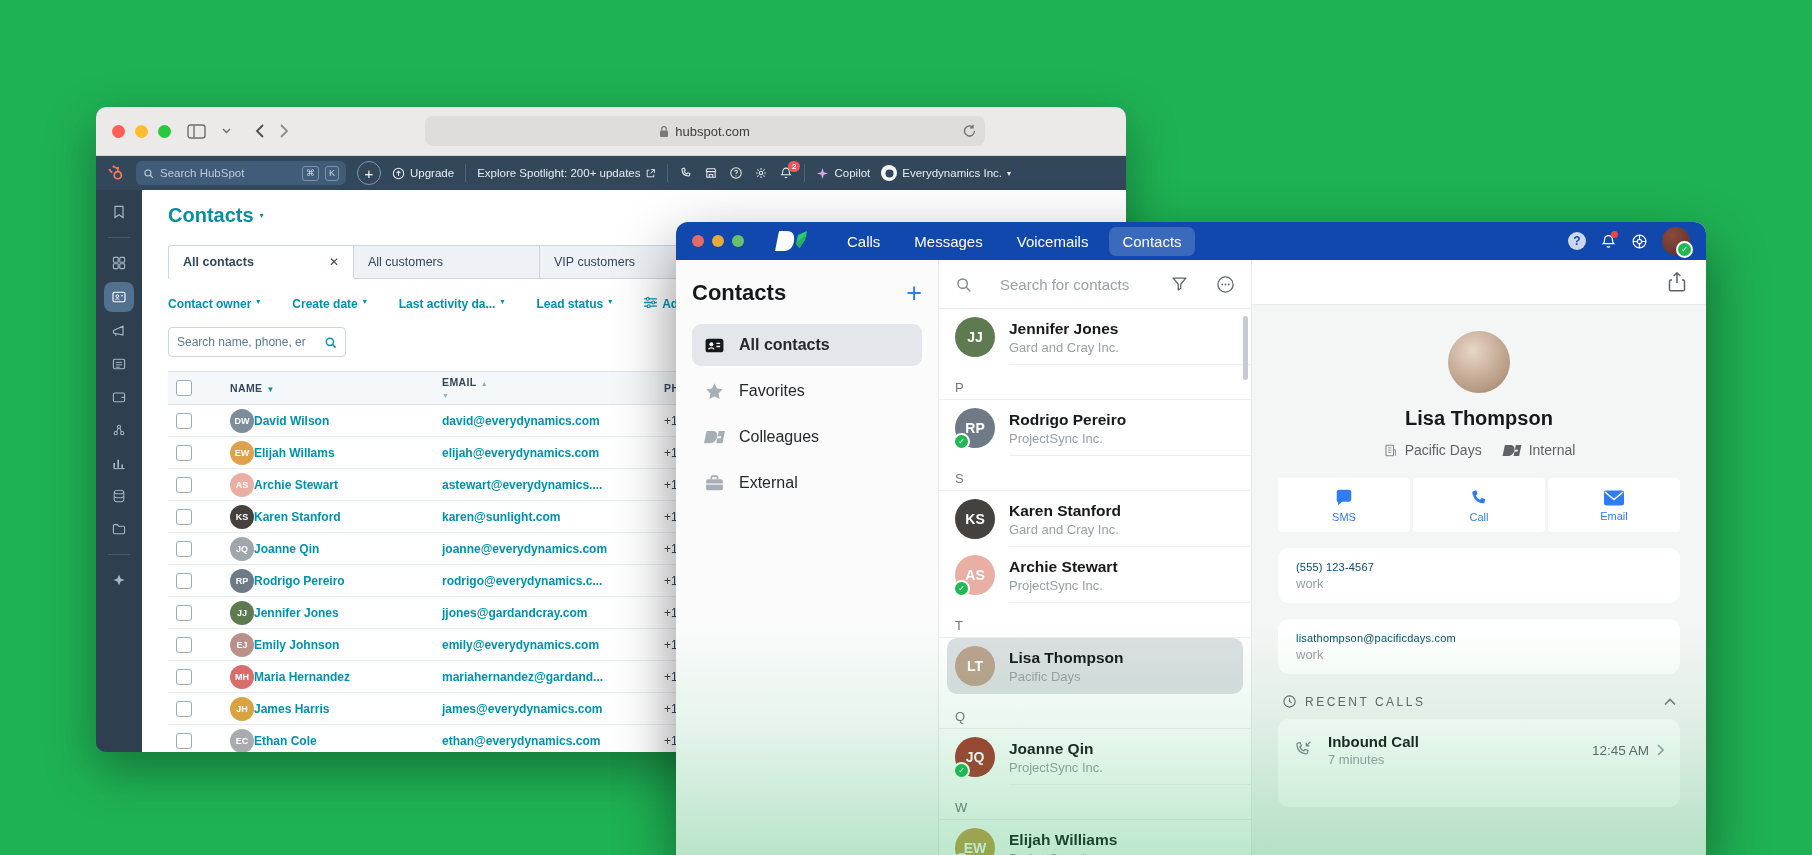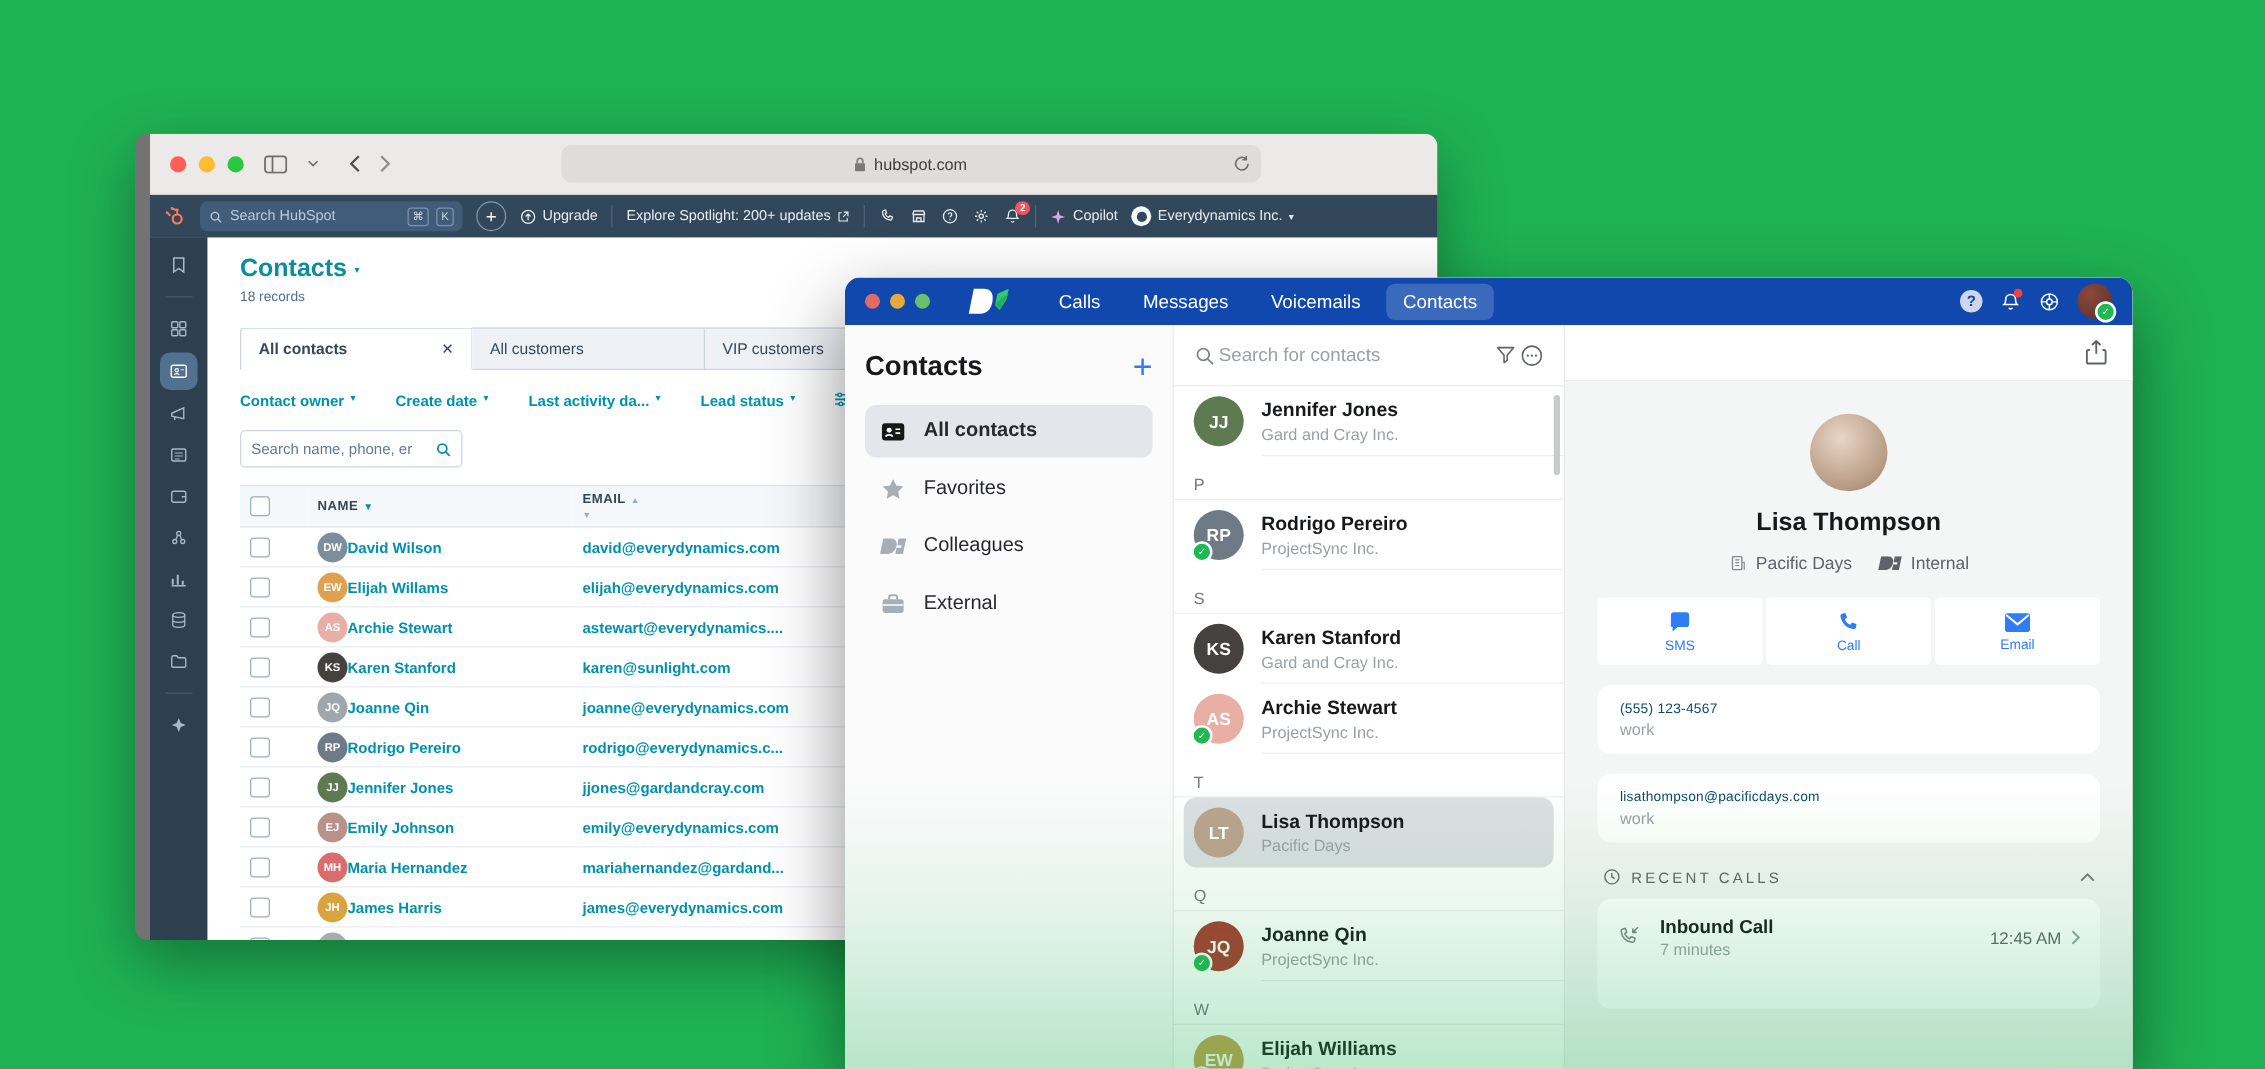--- a/index.html
+++ b/index.html
@@ -3,23 +3,23 @@
 <meta charset="utf-8">
 <style>
   html,body{margin:0;padding:0;}
   body{width:1812px;height:855px;overflow:hidden;background:#1FB254;
        font-family:"Liberation Sans","DejaVu Sans",sans-serif;
        -webkit-font-smoothing:antialiased;}
   .stage{position:relative;width:1812px;height:855px;}
   svg{display:block;}
 
   
-  .browser{position:absolute;left:108px;top:107px;width:1030px;height:645px;
+  .browser{position:absolute;left:96px;top:107px;width:1030px;height:645px;
     border-radius:10px;overflow:hidden;box-shadow:0 18px 50px rgba(0,0,0,.35);
-    background:#737373;z-index:1;padding-left:12px;}
+    background:#0369a1;z-index:1;}
   .titlebar{height:48px;background:#ebeae8;border-bottom:1px solid #d6d5d3;
     display:flex;align-items:center;padding:0 16px;gap:10px;}
   .tl{width:13px;height:13px;border-radius:50%;}
   .tl.r{background:#ff5f57}.tl.y{background:#febc2e}.tl.g{background:#28c840}
   .tb-ic{color:#6d6d6d;margin-left:6px;}
   .urlbar{flex:0 0 560px;margin:0 auto;height:30px;background:#dedddb;border-radius:8px;
     display:flex;align-items:center;justify-content:center;gap:6px;color:#3d3d3d;
     font-size:13px;position:relative;}
   .urlbar .reload{position:absolute;right:9px;color:#6d6d6d;}
 
@@ -122,21 +122,21 @@
   .plus{margin-left:auto;color:#2F7CF6;font-size:27px;font-weight:400;line-height:20px;}
   .sitem{display:flex;align-items:center;gap:14px;height:42px;padding:0 12px;
     border-radius:9px;font-size:16px;color:#26282b;margin-top:4px;}
   .sitem:first-of-type{margin-top:18px;}
   .sitem.active{background:#e3e6ea;font-weight:600;}
   .sitem .ic{width:21px;height:21px;color:#a7aeb6;display:flex;align-items:center;}
   .sitem.active .ic{color:#17181a;}
 
   .applist{width:314px;box-sizing:border-box;border-left:1px solid #e8eaec;
     border-right:1px solid #e8eaec;background:#fff;position:relative;}
-  .lsearch{height:48px;display:flex;align-items:center;gap:3px;padding:0 16px;
+  .lsearch{height:48px;display:flex;align-items:center;gap:28px;padding:0 16px;
     border-bottom:1px solid #ececee;color:#9aa0a6;}
   .lsearch .ph{flex:1;font-size:15px;}
   .lsearch svg{color:#80868b;}
   .lscroll{position:absolute;right:3px;top:56px;width:5px;height:64px;
     border-radius:3px;background:#c7cbd0;z-index:7;}
   .lrow{display:flex;align-items:center;gap:14px;height:56px;padding:0 16px;
     position:relative;}
   .lrow .hair{position:absolute;left:70px;right:0;bottom:0;height:1px;background:#efefef;}
   .lrow.selected{margin:0 8px;padding:0 8px;border-radius:10px;background:#dcdfe2;}
   .av40{width:40px;height:40px;border-radius:50%;flex:0 0 40px;position:relative;
@@ -386,21 +386,20 @@
               <path d="M10 3 12 8l5 2-5 2-2 5-2-5-5-2 5-2z" fill="currentColor"></path>
             </svg>
           </span>
       </div>
 
       <div class="hsmain">
         <div class="hs-title">
           <span>Contacts</span>
           <span class="caret">▾</span>
         </div>
-        <div class="hs-records">18 records</div>
 
         <div class="hs-topbtns">
           <div class="hs-btn-o"></div>
           <div class="hs-btn-o" style="width:58px"></div>
           <div class="hs-btn-s"></div>
         </div>
 
         <div class="tabstrip">
             <div class="hstab active">
               <span class="lb">All contacts</span>

